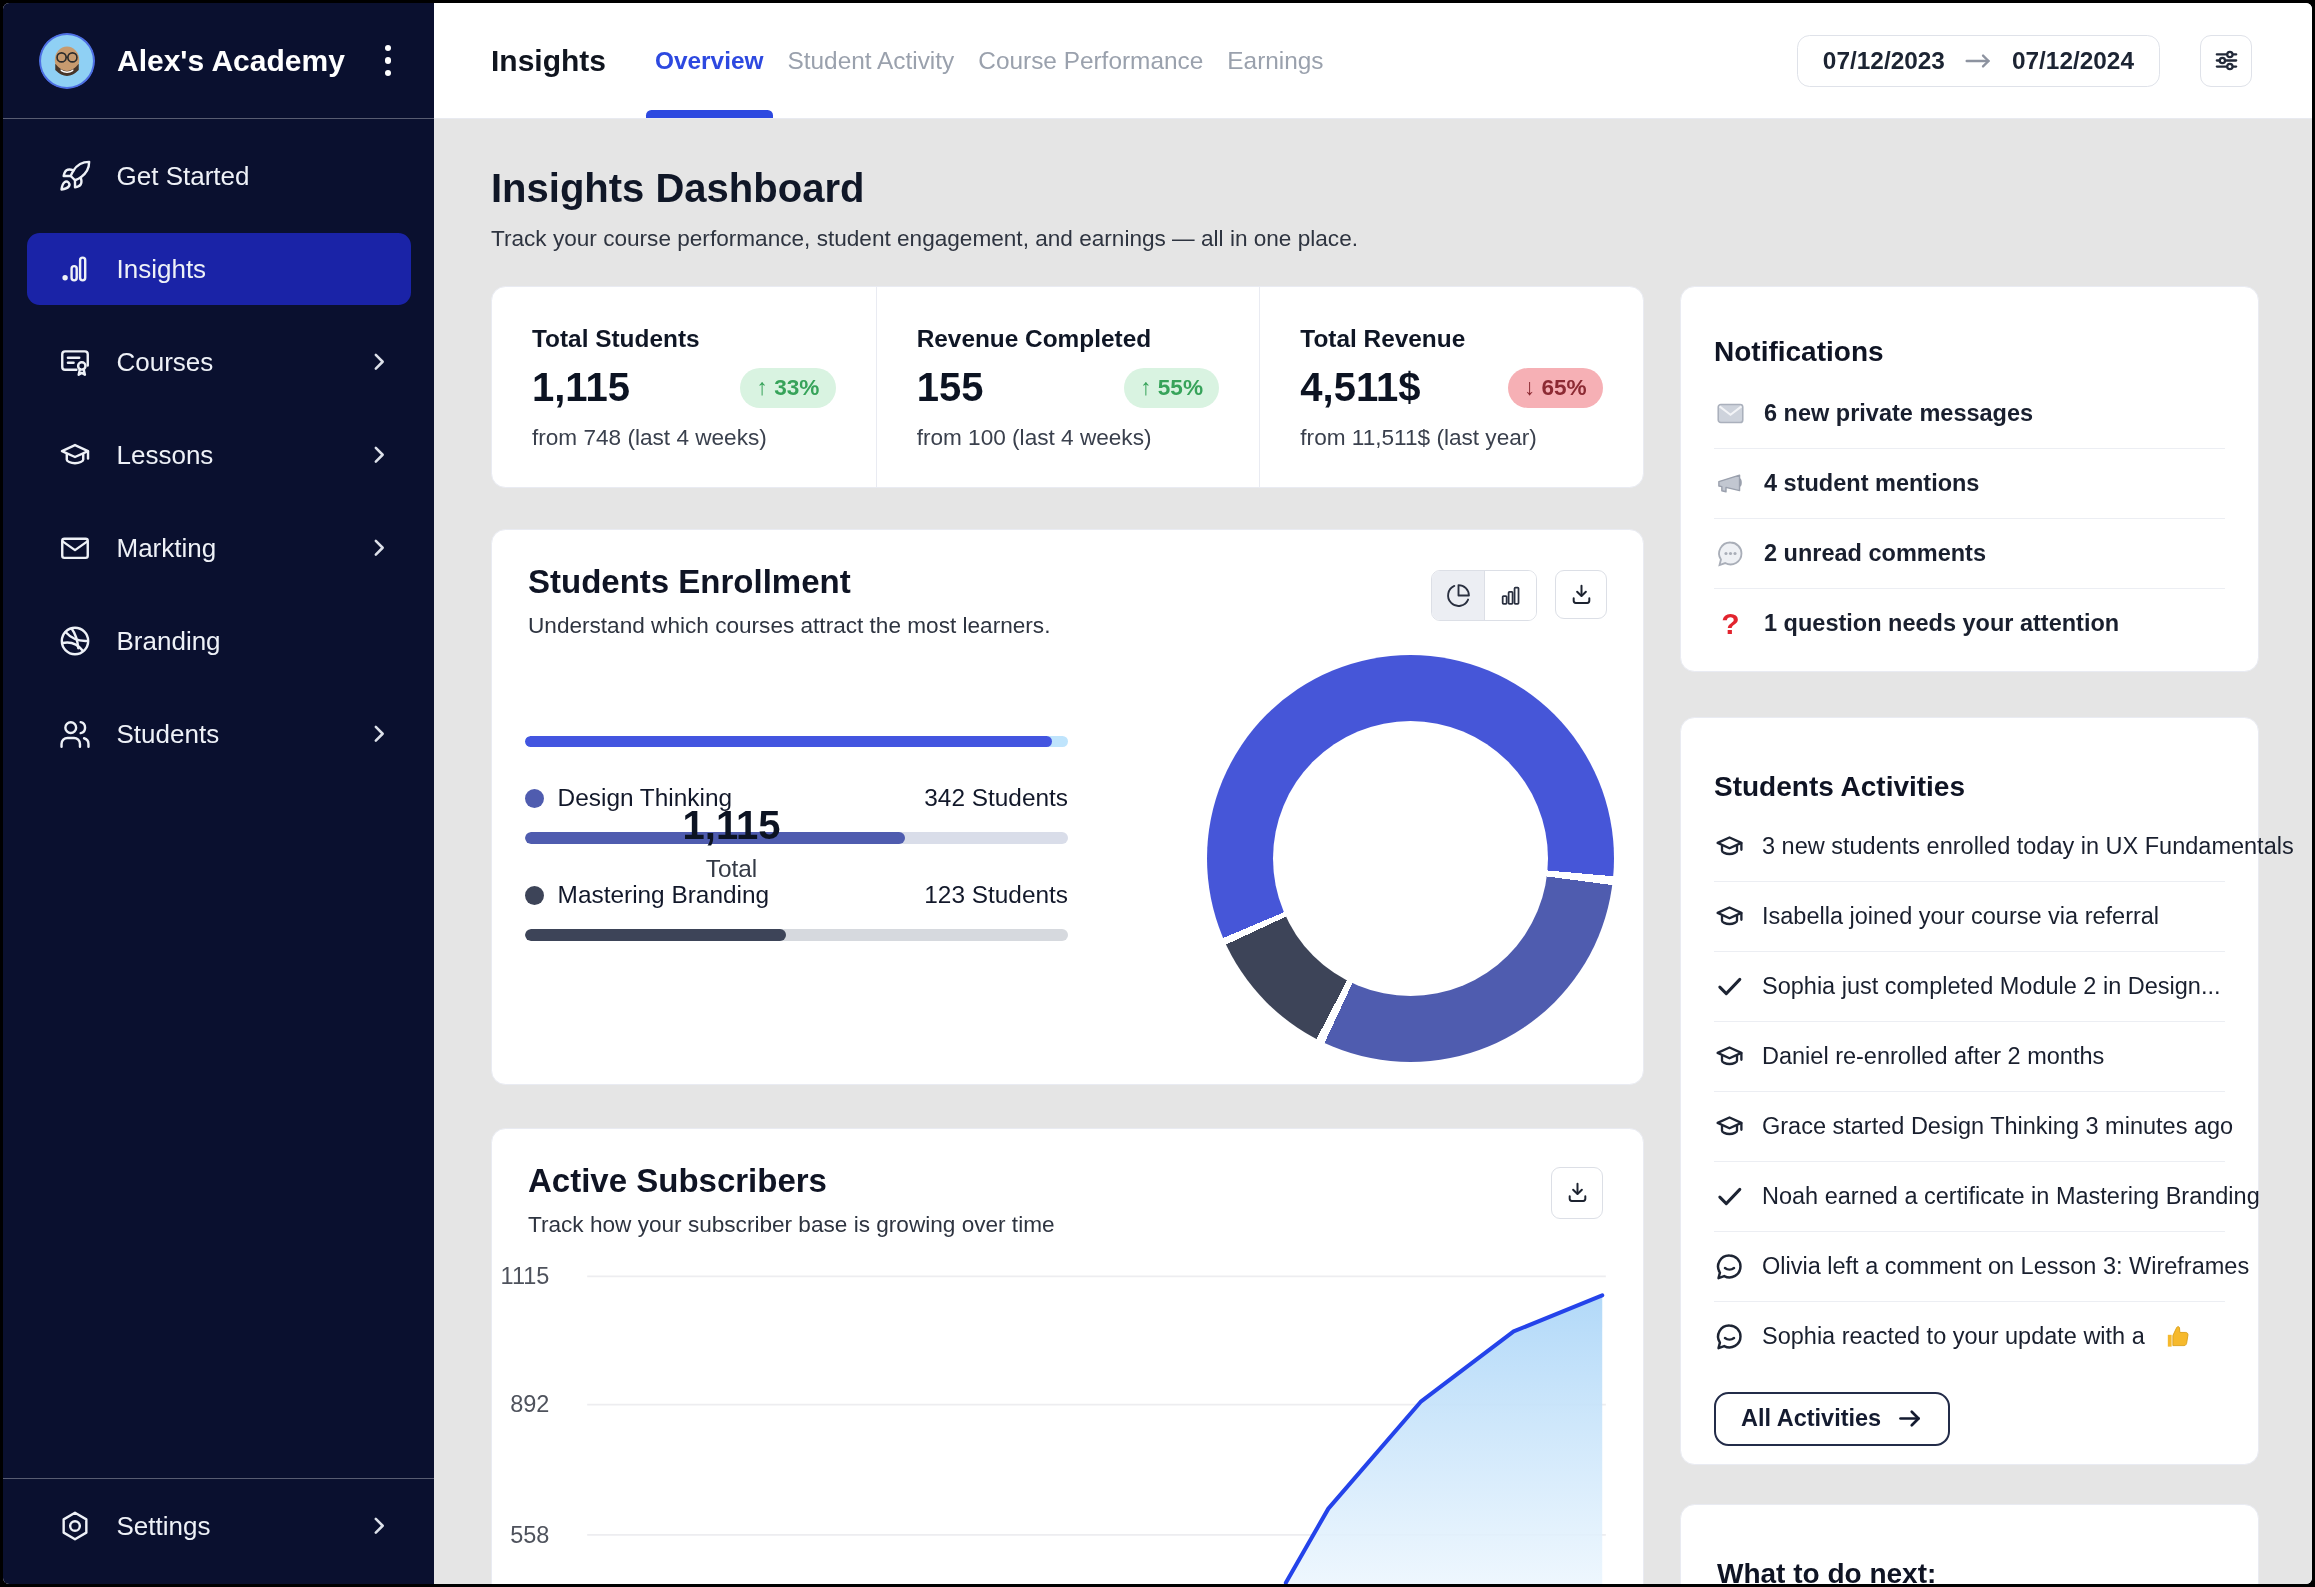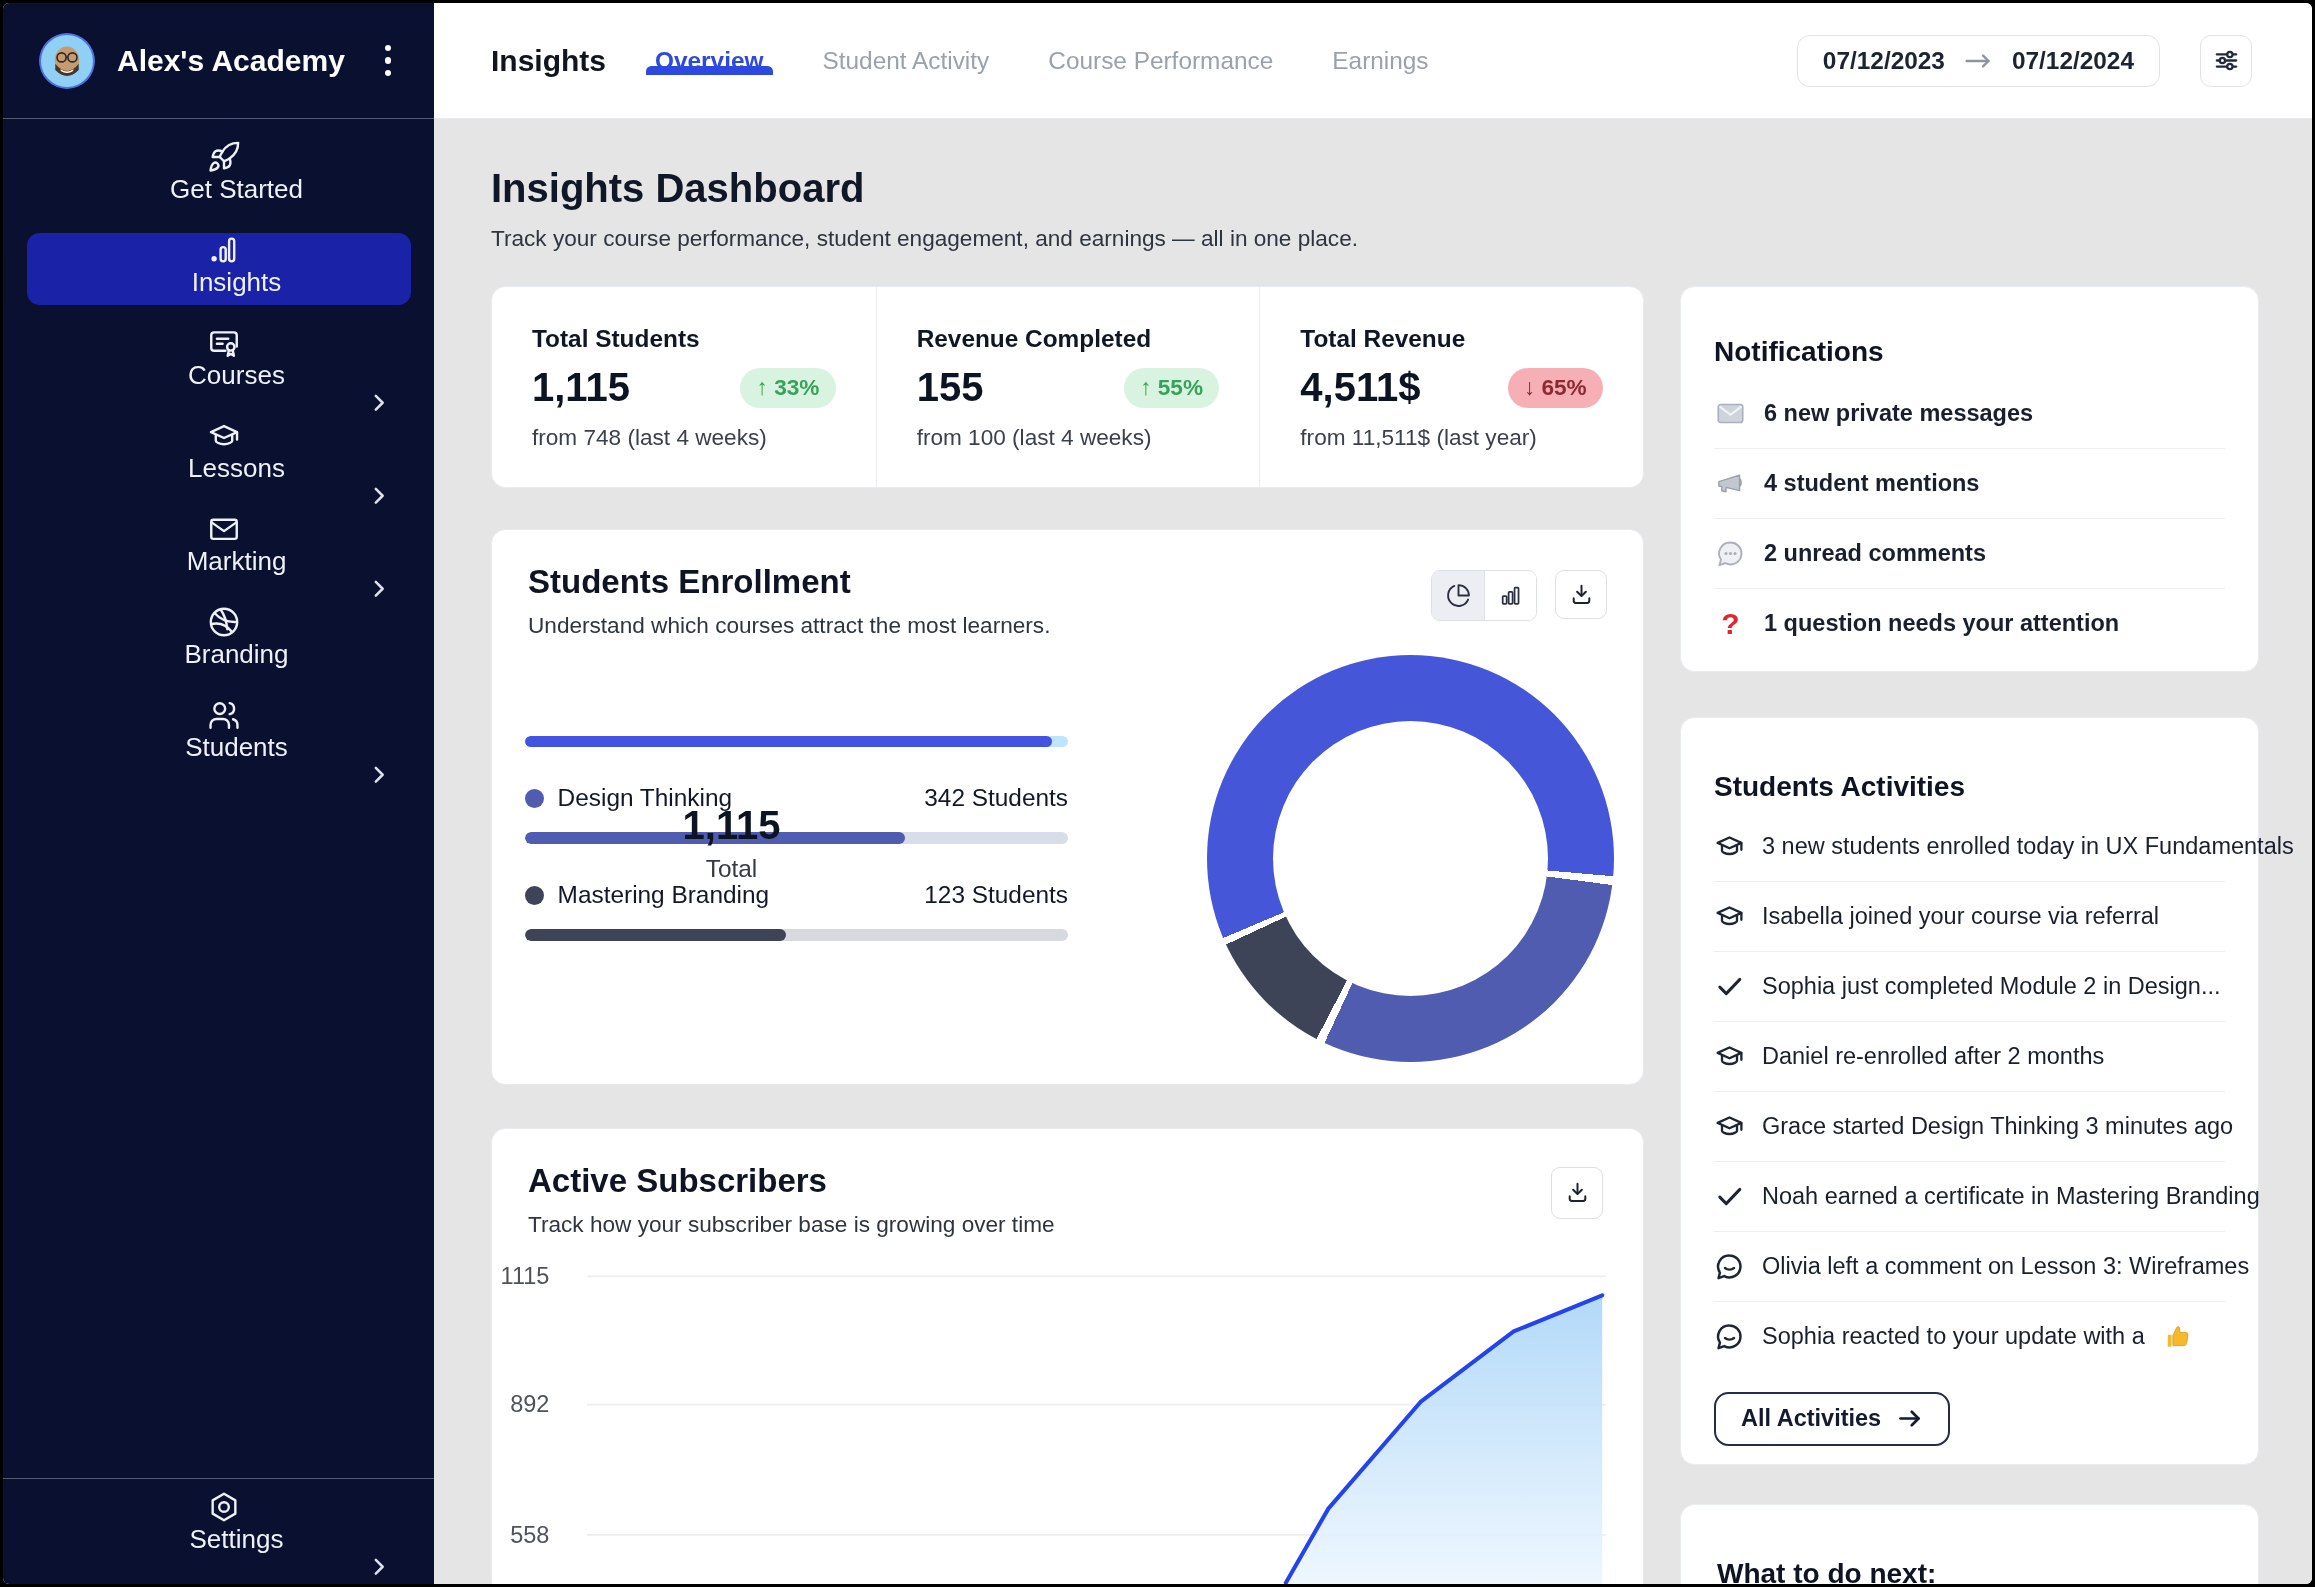--- a/index.html
+++ b/index.html
@@ -8,32 +8,32 @@
   .frame { position:absolute; inset:0; border:3.6px solid #000; border-radius:9px; overflow:hidden; background:#f6f7fb; }
 
   
   .sidebar { position:absolute; left:0; top:0; bottom:0; width:431px; background:#0a102f; color:#eef1f7; }
   .sb-header { height:116px; display:flex; align-items:center; padding:0 36px; border-bottom:0.9px solid rgba(255,255,255,.32); }
   .avatar { width:56px; height:56px; border-radius:50%; flex:0 0 auto; }
   .brand { margin-left:22px; font-size:30px; font-weight:700; color:#ffffff; }
   .kebab { margin-left:auto; display:flex; flex-direction:column; gap:6.3px; padding:7.2px; cursor:pointer; }
   .kebab i { width:6.3px; height:6.3px; border-radius:50%; background:#fff; display:block; }
   .sb-nav { padding:21px 23.5px 0; }
-  .sb-item { height:72px; border-radius:12.7px; display:flex; align-items:center; padding:0 20px 0 31px; margin-bottom:21px; cursor:pointer;flex-direction:column; }
+  .sb-item { height:72px; border-radius:12.7px; display:flex; align-items:center; padding:0 20px 0 31px; margin-bottom:21px; cursor:pointer; }
   .sb-item.active { background:#1a23a7; }
   .sb-item .nav-ico { width:34px; height:34px; color:#eef1f7; flex:0 0 auto; }
   .sb-item .nav-ico svg { width:100%; height:100%; }
   .sb-label { margin-left:25px; font-size:26px; font-weight:500; color:#eef1f7; }
   .sb-chev { margin-left:auto; width:23.5px; height:23.5px; color:#dde1ea; }
   .sb-footer { position:absolute; left:0; right:0; bottom:0; border-top:0.9px solid rgba(255,255,255,.32); padding:11px 23.5px 22px; }
 
   
   .topbar { position:absolute; left:431px; right:0; top:0; height:116px; background:#fff; border-bottom:1.8px solid #e8eaf0; display:flex; align-items:center; padding:0 60px 0 57px; }
   .page-name { font-size:30px; font-weight:700; color:#10151f; margin-right:49px; }
-  .tabs { display:flex; gap:59px; height:100%;align-items:center; }
+  .tabs { display:flex; gap:24px; height:100%; }
   .tab { position:relative; display:flex; align-items:center; font-size:24.4px; font-weight:500; color:#9aa1ad; cursor:pointer; }
   .tab.active { color:#2d49e0; font-weight:600; }
   .tab.active::after { content:""; position:absolute; left:-9px; right:-9px; bottom:0; height:8.1px; background:#2d49e0; border-radius:5.4px 5.4px 0 0; }
   .topbar-right { margin-left:auto; display:flex; align-items:center; gap:40px; }
   .date-pill { display:flex; align-items:center; gap:18px; height:52px; padding:0 25px; border:1.8px solid #dfe2e9; border-radius:12.7px; font-size:24.4px; font-weight:600; color:#1c2433; background:#fff; cursor:pointer; }
   .icon-btn { width:52px; height:52px; border:1.8px solid #dfe2e9; border-radius:11px; background:#fff; display:flex; align-items:center; justify-content:center; color:#232a3a; cursor:pointer; }
   .icon-btn svg { width:29px; height:29px; }
 
   
   .main { position:absolute; left:431px; top:116px; right:0; bottom:0; padding:0 59px 0 57px; background:#e5e5e5; overflow:hidden; }

